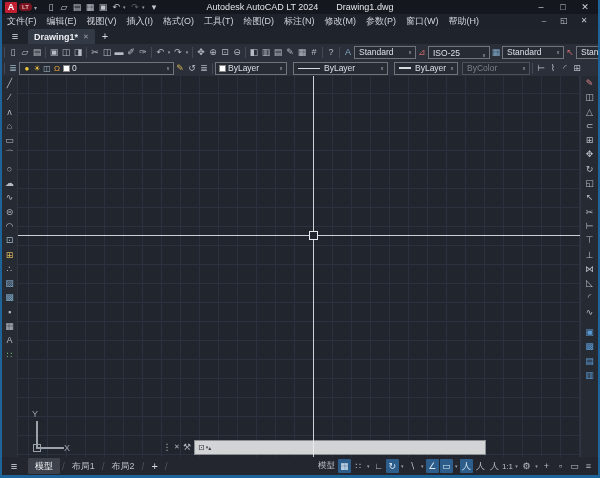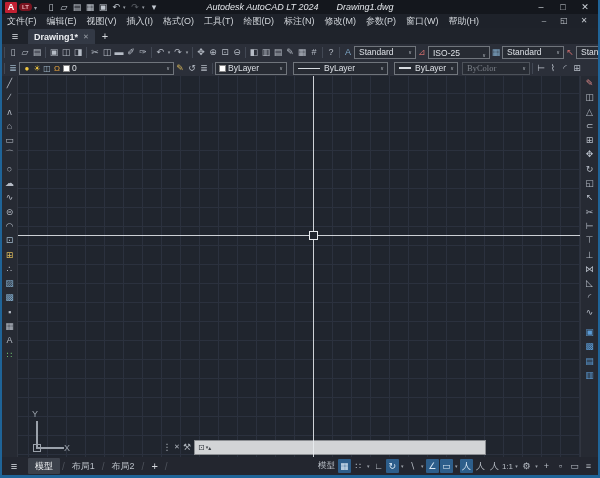--- a/index.html
+++ b/index.html
@@ -8,42 +8,42 @@
 .titlebar{height:14px;background:#14171d;display:flex;align-items:center;position:relative;}
 .applogo{display:flex;align-items:center;margin-left:3px;}
 .abox{width:12px;height:11px;background:#c22032;color:#fff;font-weight:bold;font-size:9px;line-height:11px;text-align:center;border-radius:1px;}
 .ltbadge{background:#7a1420;color:#e8b0b6;font-size:6px;font-weight:bold;border-radius:4px;padding:0 3px;height:8px;line-height:8px;margin-left:2px;}
 .dropc{color:#9aa0a8;font-size:6px;margin-left:2px;}
 .qat{display:flex;align-items:center;margin-left:8px;gap:1px;}
 .qat .icn{width:12px;text-align:center;font-size:9px;color:#c2c8d0;line-height:13px;}
 .qat .caret{font-size:5px;color:#9aa0a8;width:5px;}
 .dim{opacity:.4;}
 .wtitle{position:absolute;left:0;right:0;top:0;height:14px;text-align:center;font-size:9px;color:#e3e6ea;line-height:14px;pointer-events:none;}
-.wtitle span{margin:12px 9px;font-style:italic;}
+.wtitle span{margin:12px 9px;}
 .wincontrols{position:absolute;right:2px;top:0;display:flex;height:14px;align-items:center;}
 .wincontrols .wc{width:22px;text-align:center;color:#ced3d9;font-size:9px;line-height:14px;}
 .menubar{height:14px;background:#1e222a;display:flex;align-items:center;position:relative;font-size:9px;color:#d2d6db;}
 .menubar .mi{padding:0 5px;line-height:14px;}
 .mdic{position:absolute;right:4px;top:0;display:flex;height:14px;align-items:center;}
 .mdic .wc{width:20px;text-align:center;color:#c3c8ce;font-size:8px;line-height:14px;}
 .tabbar{height:16px;background:#1f232b;display:flex;align-items:flex-end;position:relative;}
 .hamb{width:26px;text-align:center;color:#dde1e6;font-size:11px;line-height:16px;}
 .dtab{height:15px;background:#333945;color:#eceef1;font-size:9px;font-weight:bold;display:flex;align-items:center;padding:0 6px;border-radius:2px 2px 0 0;}
 .dtab .tx{color:#9aa0a8;font-weight:normal;font-size:7px;margin-left:5px;}
 .newtab{width:20px;text-align:center;color:#d5d9de;font-size:11px;line-height:15px;}
 .trow{height:16px;background:#2b2f39;display:flex;align-items:center;overflow:hidden;white-space:nowrap;}
 .trow .icn{display:inline-block;width:12px;text-align:center;font-size:9px;color:#b6bcc6;line-height:16px;flex:none;}
 .trow .caret{display:inline-block;width:6px;font-size:5px;color:#9aa0a8;flex:none;text-align:center;}
 .trow .sep{display:inline-block;width:1px;height:11px;background:#424854;margin:0 2px;flex:none;}
 .combo{height:13px;background:#272b33;border:1px solid #70757c;display:flex;align-items:center;font-size:8.5px;color:#dde1e6;padding:0 2px;flex:none;position:relative;}
 .combo .cv{flex:1;overflow:hidden;padding:0 2px;}
 .combo .cc{font-size:5px;color:#aeb4bb;padding:0 1px;}
 .swatch{width:7px;height:7px;background:#fff;border:1px solid #888;flex:none;margin-left:1px;}
 .lineglyph{width:22px;height:1px;background:#d8dce1;flex:none;margin:0 2px;}
-.combo.disabled{color:#7d828a;border-color:#4d525a;font-family:Liberation Serif, serif;}
+.combo.disabled{color:#7d828a;border-color:#4d525a;}
 .main{display:flex;height:381px;}
 .rail{background:#262a33;display:flex;flex-direction:column;align-items:center;}
 .rail-left{width:16px;border-right:1px solid #31353f;}
 .rail-right{width:18px;border-left:1px solid #31353f;}
 .rail .icn{width:13px;height:14.3px;text-align:center;font-size:9px;color:#b6bcc6;line-height:14px;}
 .rail .rsep{height:6px;}
 .canvas{flex:1;position:relative;background-color:#20252e;background-image:linear-gradient(to right,#2b313e 1px,transparent 1px),linear-gradient(to bottom,#2b313e 1px,transparent 1px);background-size:19px 19px;background-position:-9px -2px;overflow:hidden;}
 .ch-v{position:absolute;top:0;bottom:0;width:1px;background:rgba(235,238,242,.85);z-index:5;}
 .ch-h{position:absolute;left:0;right:0;height:1px;background:rgba(235,238,242,.85);z-index:5;}
 .pickbox{position:absolute;width:9px;height:9px;border:1px solid #e8ebef;background:#20252e;z-index:6;}

